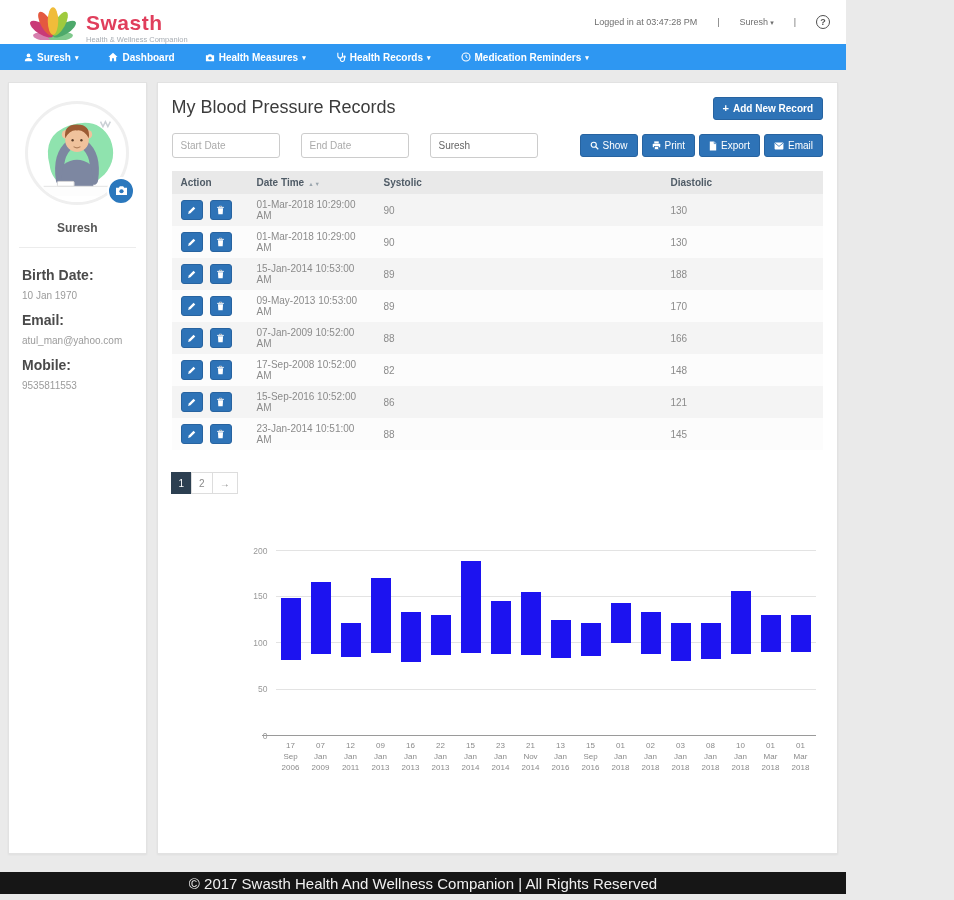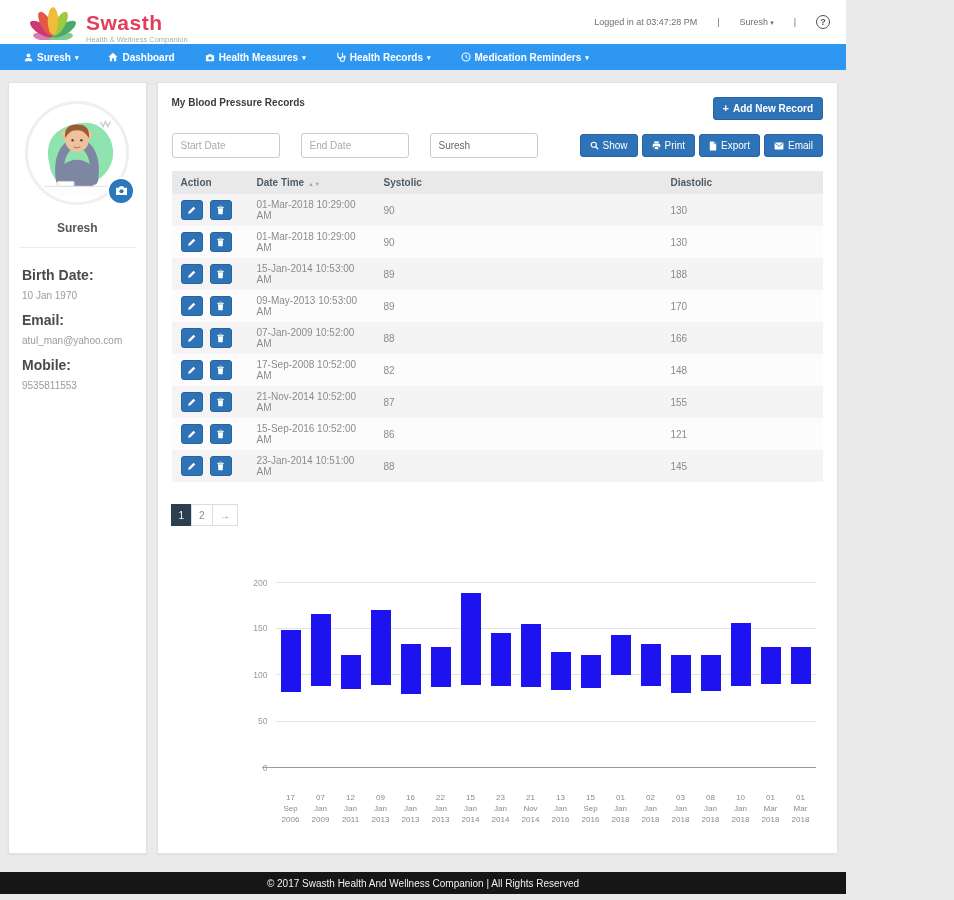--- a/index.html
+++ b/index.html
@@ -32,21 +32,21 @@
   .avatar-circle { width:104px; height:104px; border-radius:50%; border:3px solid #efefef; overflow:hidden; background:#fff; }
   .camera-badge { position:absolute; right:-6px; bottom:0; width:28px; height:28px; border-radius:50%; background:#2b78bd; border:2px solid #fff; display:flex; align-items:center; justify-content:center; cursor:pointer; }
   .profile-name { text-align:center; font-size:12px; font-weight:bold; color:#555; margin:16px 0 12px; }
   .divider { border-top:1px solid #ececec; margin:0 10px; }
   .profile-fields { padding:8px 13px; }
   .pf-label { font-size:14px; font-weight:bold; color:#4a4a4a; margin-top:11px; }
   .pf-value { font-size:10px; color:#9b9b9b; margin-top:7px; word-break:break-all; }
 
   
   .main-head { display:flex; justify-content:space-between; align-items:flex-start; }
-  .page-title { font-size:10px; color:#3c3c3c;font-weight:bold; }
+  .page-title { font-size:18px; color:#3c3c3c; }
   .btn { background:#2e73b7; color:#fff; border:1px solid #2763a0; border-radius:3px; font-size:10px; padding:5px 9px; display:inline-flex; align-items:center; gap:4px; font-family:inherit; cursor:pointer; }
   .btn .bicon { display:flex; align-items:center; }
   .btn-add { font-weight:bold; }
   .plus-glyph { font-weight:bold; font-size:11px; line-height:1; }
 
   .filter-row { display:flex; align-items:center; margin-top:13px; }
   .filter-input { width:108px; height:25px; border:1px solid #ccc; border-radius:3px; font-size:10px; padding:0 8px; color:#666; font-family:inherit; margin-right:21px; }
   .filter-input::placeholder { color:#aaa; }
   .btn-group { display:flex; gap:4px; margin-left:21px; }
 
@@ -67,24 +67,24 @@
   .y-axis { width:34px; position:relative; height:186px; }
   .y-tick { position:absolute; right:8px; font-size:8.5px; color:#999; }
   .plot-col { }
   .plot { position:relative; width:540px; height:186px; }
   .gridline { position:absolute; left:0; right:0; height:1px; background:#e3e3e3; }
   .gridline.zero { background:#9a9a9a; left:-14px; }
   .bars { position:absolute; left:0; top:0; right:0; bottom:0; display:flex; }
   .bar-slot { width:30px; position:relative; }
   .bar { position:absolute; left:5px; width:20px; background:#1c13f0; }
   .x-labels { display:flex; margin-top:5px; }
-  .x-label { width:30px; font-size:8px; color:#8a8a8a; text-align:center; line-height:1.35;margin-top:20px; }
-
-  
-  .footer { position:absolute; left:0; right:0; top:872px; height:22px; background:#161616; color:#f0f0f0; font-size:10px; display:flex; align-items:center; justify-content:center; }
+  .x-label { width:30px; font-size:8px; color:#8a8a8a; text-align:center; line-height:1.35; }
+
+  
+  .footer { position:absolute; left:0; right:0; top:872px; height:22px; background:#161616; color:#f0f0f0; font-size:15px; display:flex; align-items:center; justify-content:center; }
 </style>
 </head>
 <body>
 
 <div class="page">
 
   <div class="topbar">
     <div class="brand">
       <span>
         <svg width="50" height="40" viewBox="0 0 52 42">
@@ -376,36 +376,20 @@
                   <span><svg width="9" height="9" viewBox="0 0 12 12">
                       <path d="M1.5 10.5l.9-3.1L8.8 1 11 3.2 4.6 9.6z" fill="#fff"></path>
                     </svg></span>
                 </button><button class="icon-btn">
                   <span><svg width="9" height="10" viewBox="0 0 12 12">
                       <path d="M1.5 2.5h9" stroke="#fff" stroke-width="1.2"></path>
                       <path d="M4.5 2V1h3v1" stroke="#fff" stroke-width="1"></path>
                       <path d="M2.6 3.6l.5 7.9h5.8l.5-7.9z" fill="#fff"></path>
                     </svg></span>
                 </button></td>
-              <td>21-Nov-2014 10:52:00 AM</td>
-              <td>87</td>
-              <td>155</td>
-            </tr>
-            <tr>
-              <td><button class="icon-btn">
-                  <span><svg width="9" height="9" viewBox="0 0 12 12">
-                      <path d="M1.5 10.5l.9-3.1L8.8 1 11 3.2 4.6 9.6z" fill="#fff"></path>
-                    </svg></span>
-                </button><button class="icon-btn">
-                  <span><svg width="9" height="10" viewBox="0 0 12 12">
-                      <path d="M1.5 2.5h9" stroke="#fff" stroke-width="1.2"></path>
-                      <path d="M4.5 2V1h3v1" stroke="#fff" stroke-width="1"></path>
-                      <path d="M2.6 3.6l.5 7.9h5.8l.5-7.9z" fill="#fff"></path>
-                    </svg></span>
-                </button></td>
               <td>15-Sep-2016 10:52:00 AM</td>
               <td>86</td>
               <td>121</td>
             </tr>
             <tr>
               <td><button class="icon-btn">
                   <span><svg width="9" height="9" viewBox="0 0 12 12">
                       <path d="M1.5 10.5l.9-3.1L8.8 1 11 3.2 4.6 9.6z" fill="#fff"></path>
                     </svg></span>
                 </button><button class="icon-btn">

